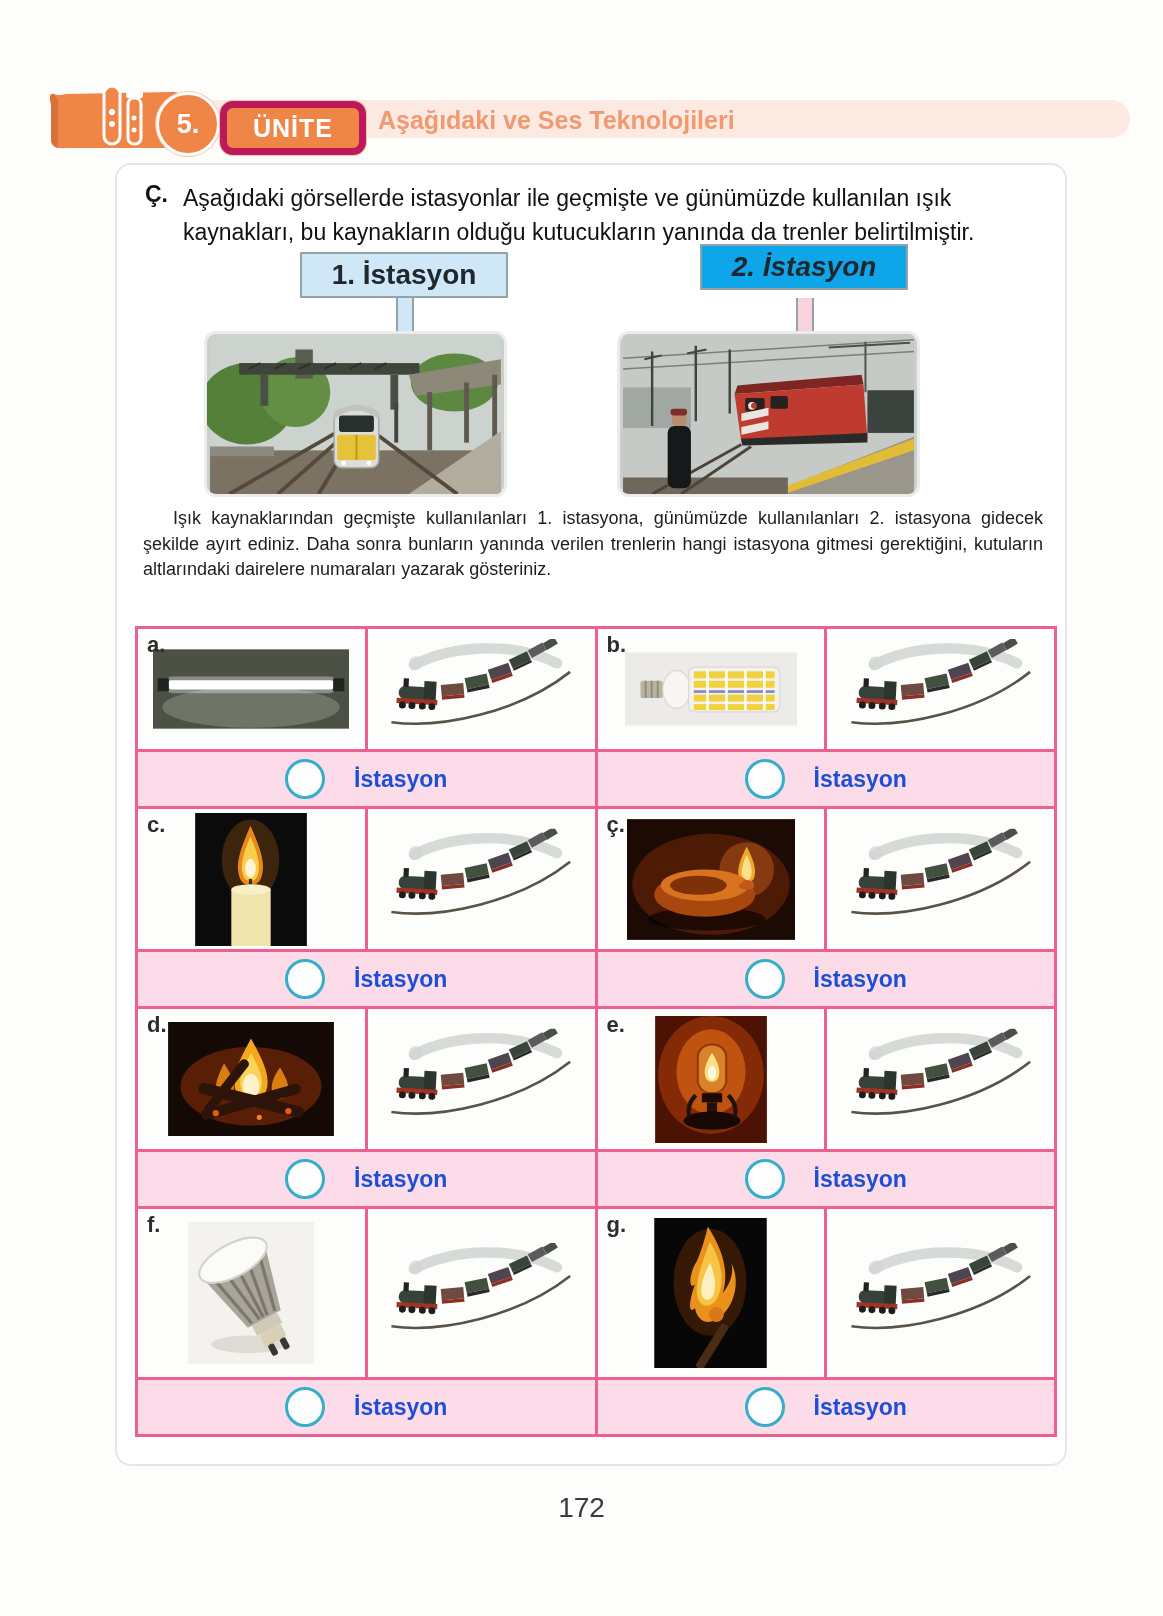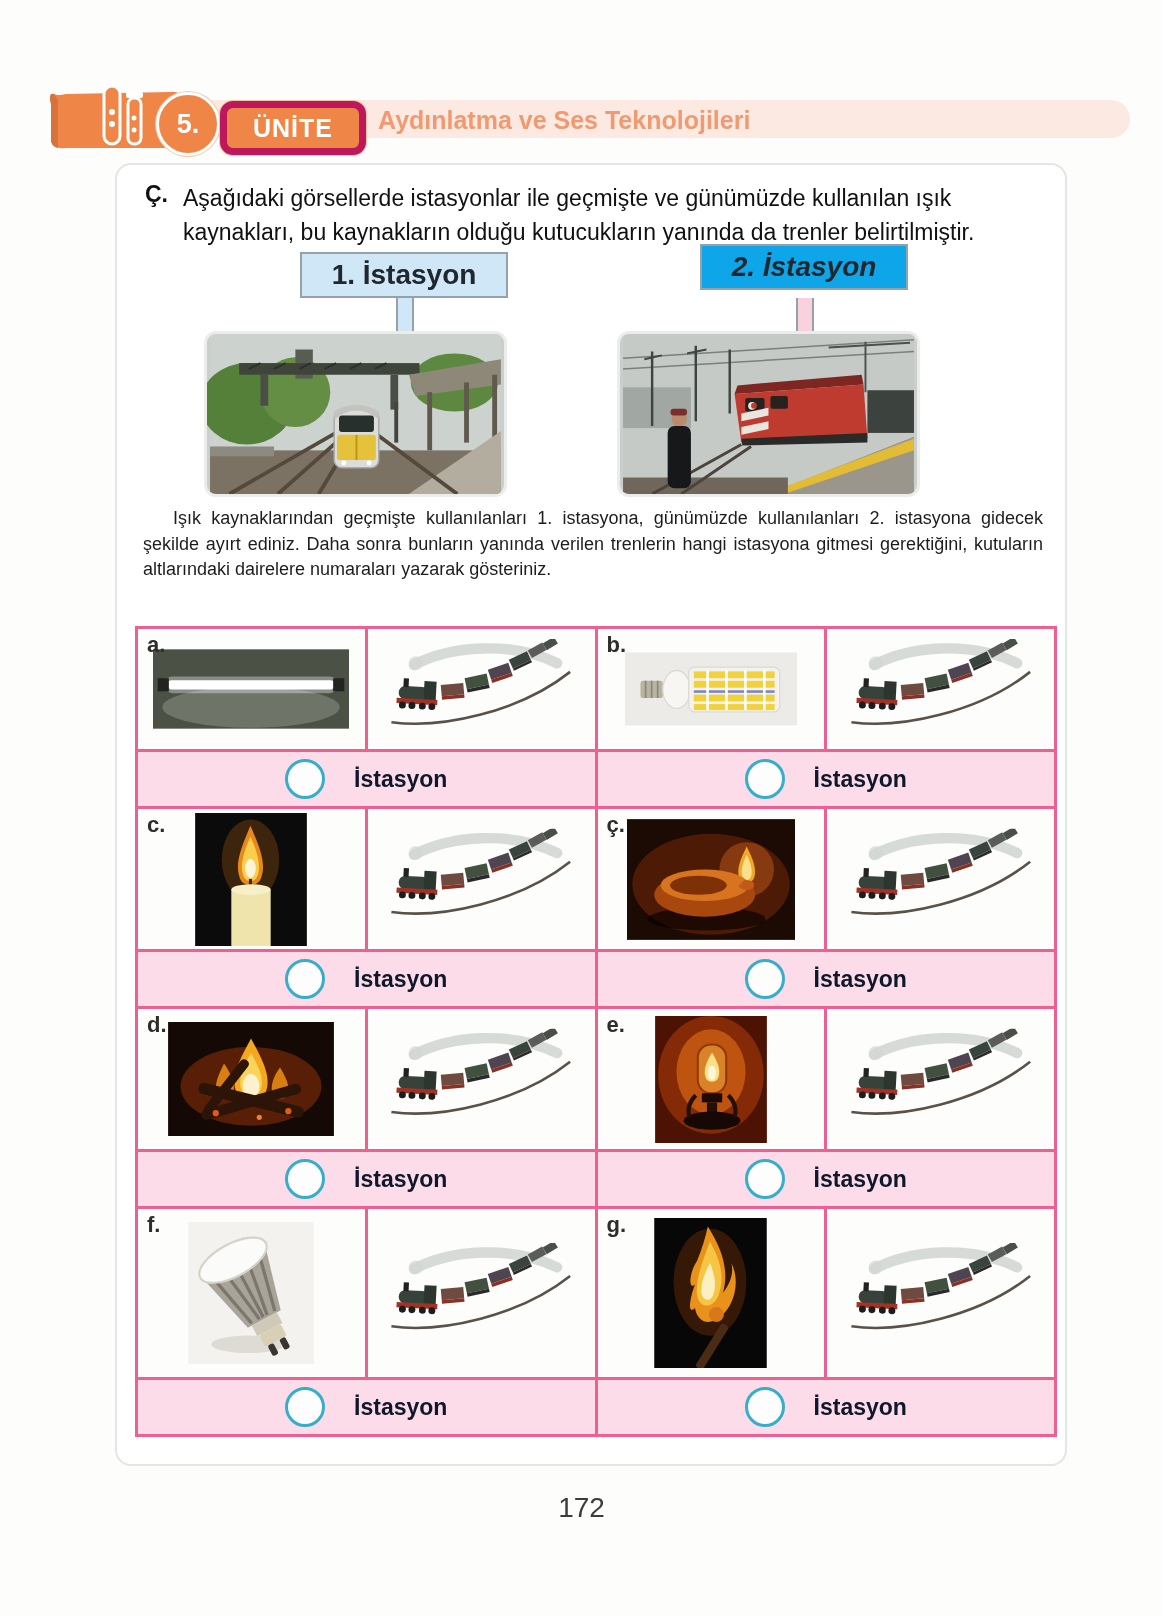--- a/index.html
+++ b/index.html
@@ -45,21 +45,21 @@
   .group{display:grid;gap:3px;background:#ee5f92;}
   .gh1{grid-template-rows:120px 54px;}
   .gh2{grid-template-rows:140px 54px;}
   .gh3{grid-template-rows:168px 54px;}
   .pair{display:grid;grid-template-columns:1fr 1fr;gap:3px;background:#ee5f92;}
   .light-cell,.train-cell{background:#fdfdfb;position:relative;display:flex;align-items:center;justify-content:center;overflow:hidden;}
   .cell-label{position:absolute;top:3px;left:9px;font-size:22px;font-weight:bold;color:#2d2d2d;z-index:2;}
   .train-img{width:88%;height:88%;}
   .ist-row{background:#fbdce8;display:flex;align-items:center;justify-content:center;gap:13px;}
   .ans-circle{width:34px;height:34px;border-radius:50%;border:3px solid #36aecb;background:#fdfdfd;flex:none;cursor:pointer;}
-  .ist-label{font-size:23px;font-weight:600;color:#0f172a;margin-left:16px;}
+  .ist-label{font-size:23px;font-weight:600;color:#1d4ed8;margin-left:16px;}
   
   .page-num{left:0;top:1492px;width:1163px;text-align:center;font-size:28px;color:#3c3c3c;}
   .defs-holder{position:absolute;width:0;height:0;overflow:hidden;}
 </style>
 </head>
 <body>
 
 <svg class="defs-holder" aria-hidden="true">
   <symbol id="sym-train" viewBox="0 0 230 115">
     <path d="M38,30 C80,8 150,2 203,28" stroke="#c6ccc9" stroke-width="12" fill="none" opacity="0.7" stroke-linecap="round"></path>
@@ -114,21 +114,21 @@
     <circle cx="66" cy="52" r="3" fill="#ffffff"></circle>
   <circle cx="88" cy="46" r="2.5" fill="#ffffff"></circle>
     <circle cx="88" cy="58" r="2.5" fill="#ffffff"></circle>
 </svg>
 <div class="abs hdr-circle">
   <span>5.</span>
 </div>
 <div class="abs hdr-pill">
   <span>ÜNİTE</span>
 </div>
-<div class="abs hdr-title">Aydınlatma ve Ses Teknolojileri</div>
+<div class="abs hdr-title">Aşağıdaki ve Ses Teknolojileri</div>
 
 <div class="abs main-box"></div>
 
 <div class="abs q-marker">Ç.</div>
 <div class="abs q-text">Aşağıdaki görsellerde istasyonlar ile geçmişte ve günümüzde kullanılan ışık kaynakları, bu kaynakların olduğu kutucukların yanında da trenler belirtilmiştir.</div>
 
 <div class="abs st-label st1">
   <span>1. İstasyon</span>
 </div>
 <div class="abs st-label st2">

